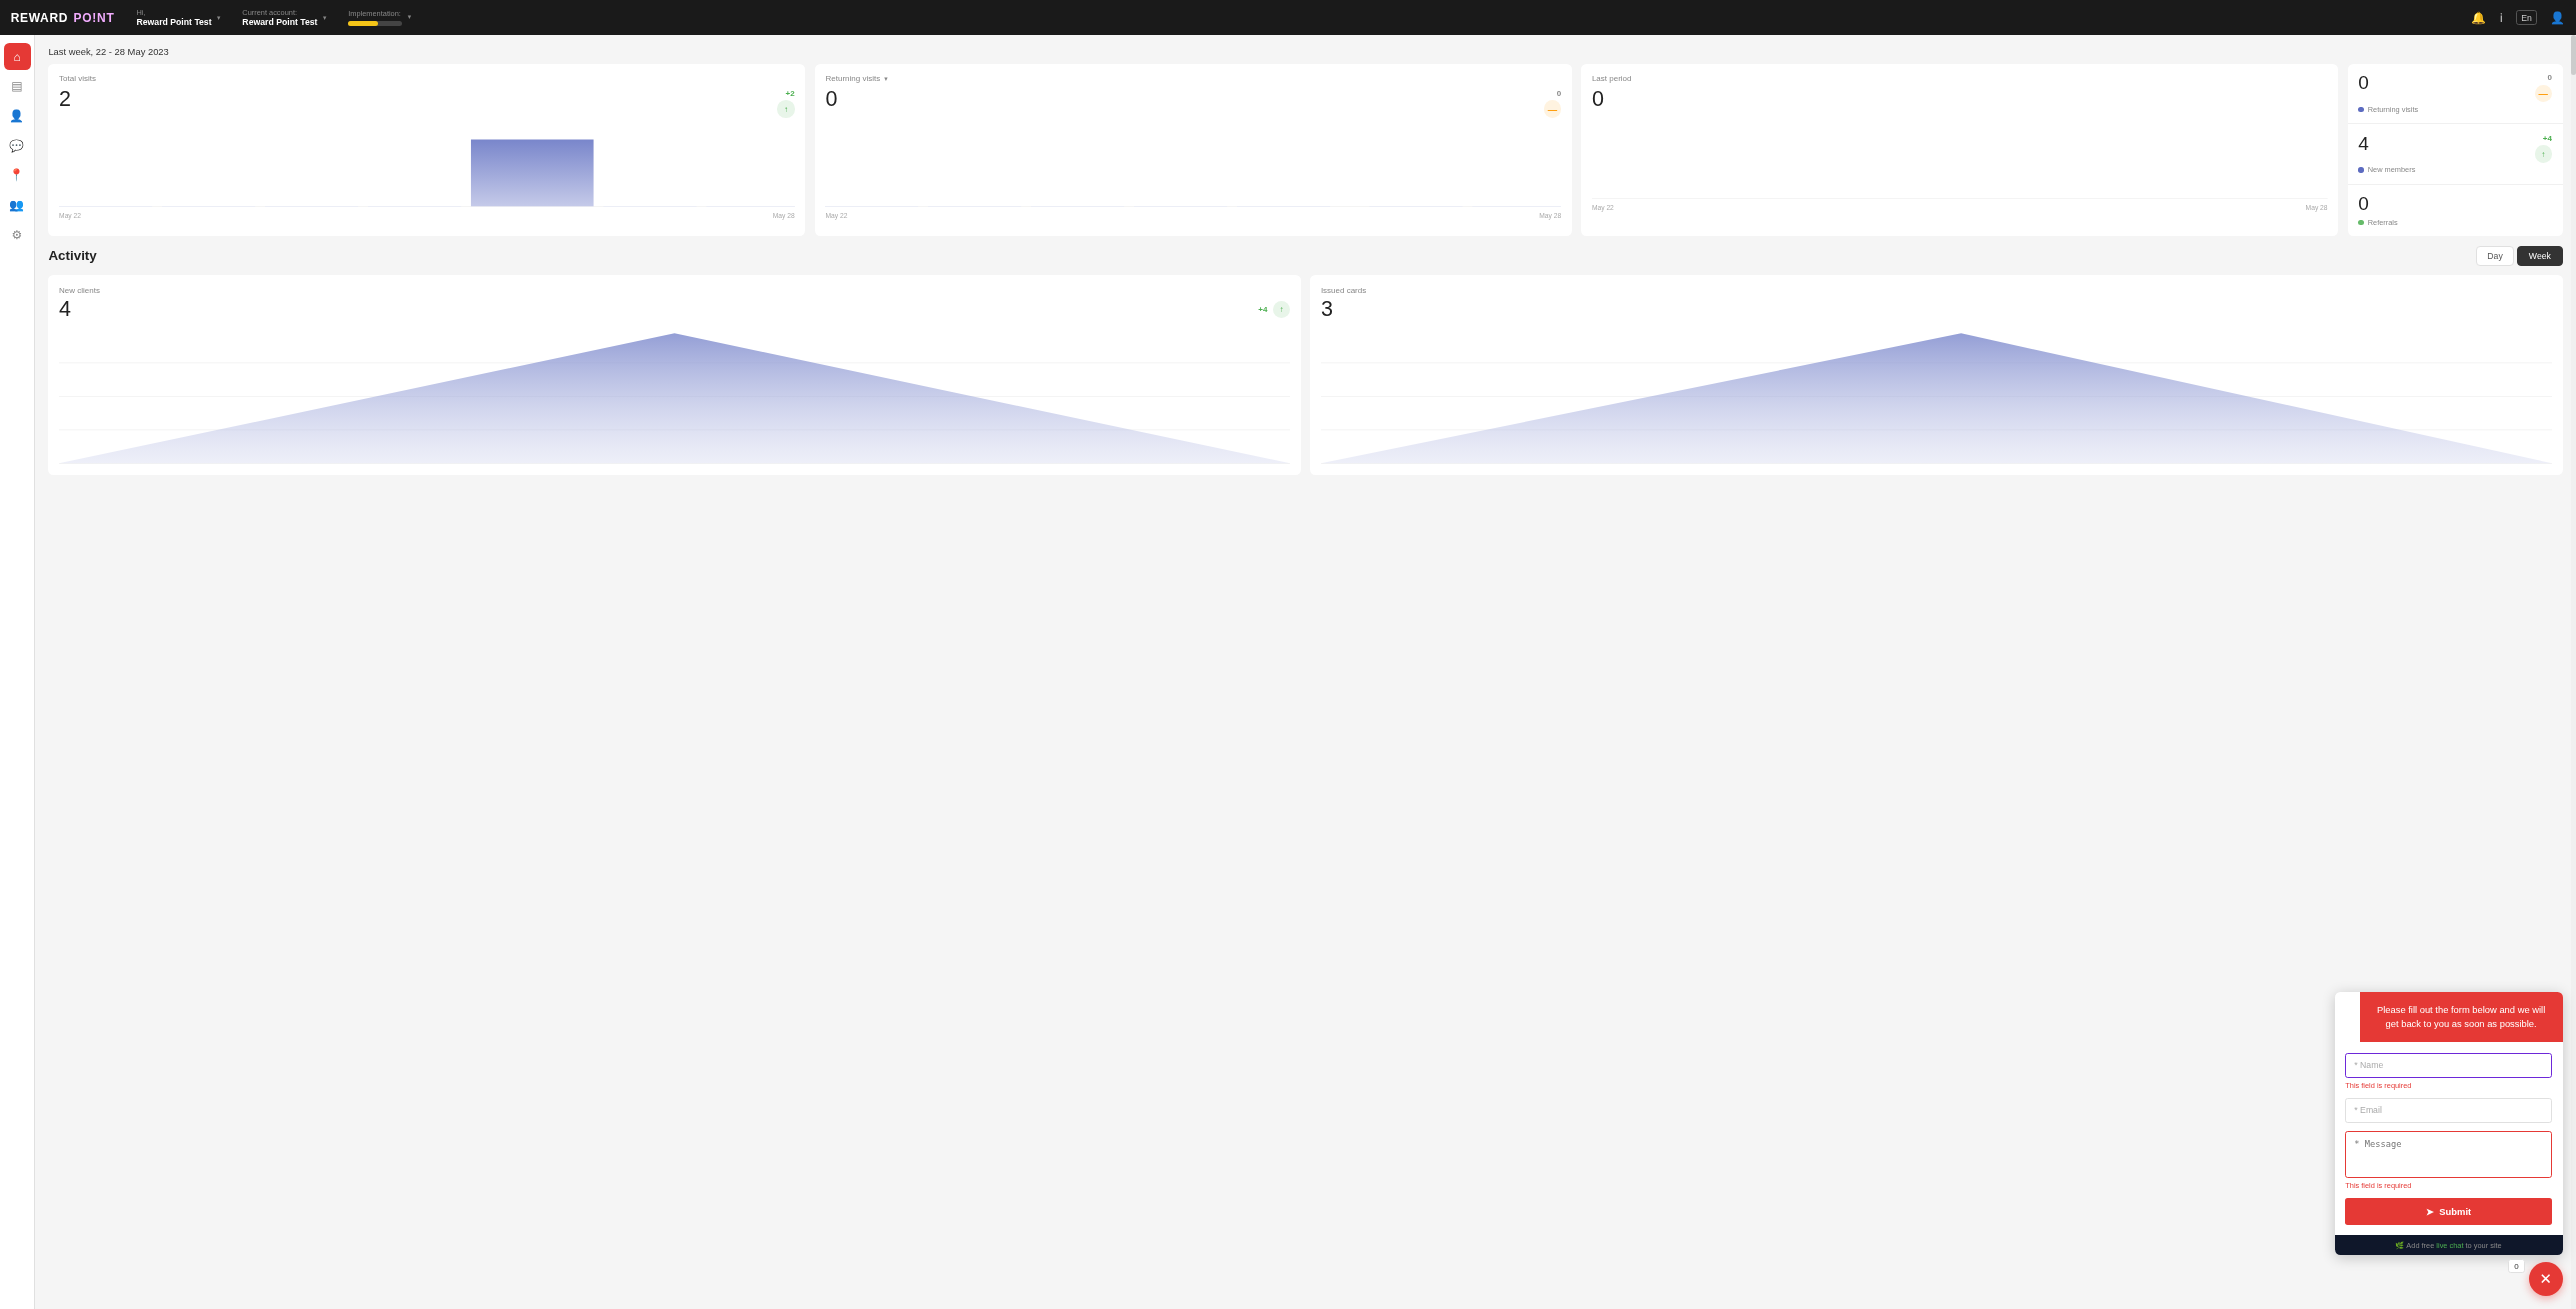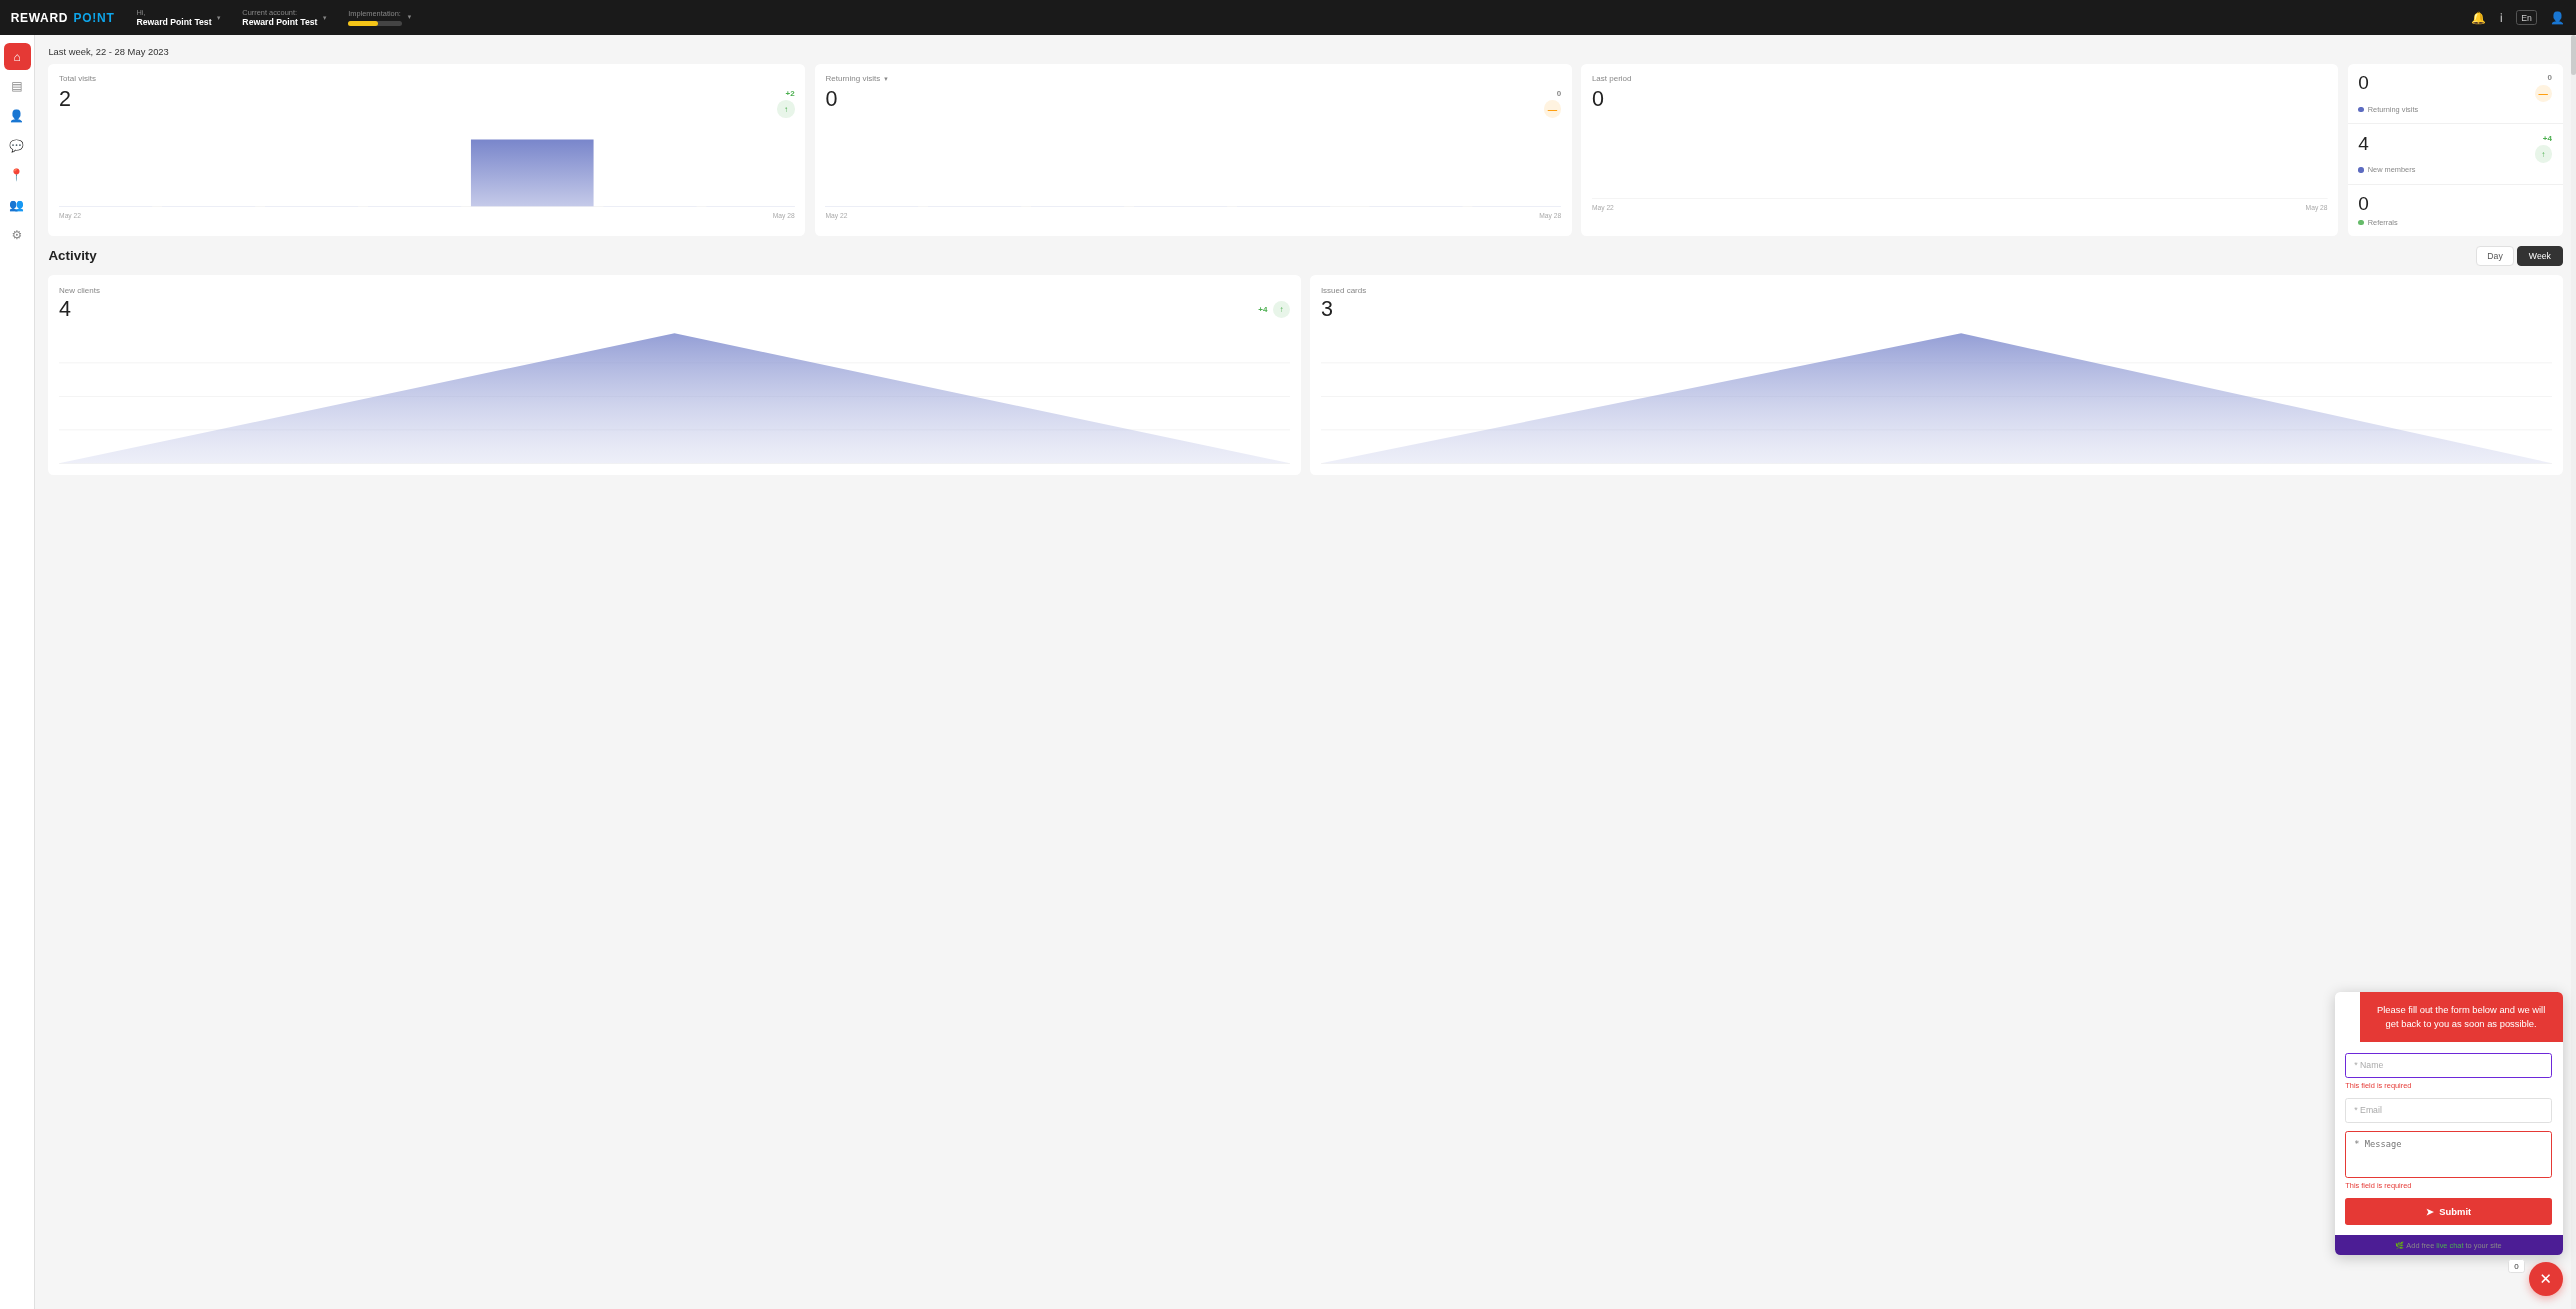--- a/index.html
+++ b/index.html
@@ -19,21 +19,21 @@
     }
     .logo {
       display: flex;
       align-items: center;
       gap: 2.7px;
       font-weight: 900;
       font-size: 12px;
       letter-spacing: 0.7px;
     }
     .logo-reward { color: #fff; }
-    .logo-point { color: #0ea5e9; }
+    .logo-point { color: #f0abfc; }
 
     .nav-section {
       display: flex;
       align-items: center;
       gap: 5.4px;
       color: #ccc;
       font-size: 8px;
       cursor: pointer;
       margin-left: 6px;
     }
@@ -382,21 +382,21 @@
       font-size: 9.4px;
       font-weight: 600;
       cursor: pointer;
       display: flex;
       align-items: center;
       justify-content: center;
       gap: 5.4px;
     }
     .popup-footer {
       padding: 5.4px 10.7px;
-      background: #4c1d95;
+      background: #0f172a;
       font-size: 7.4px;
       color: #888;
       text-align: center;
     }
     .popup-footer a { color: #4caf50; text-decoration: none; }
 
     
     .chat-bubble-btn {
       position: fixed;
       bottom: 13.4px;

